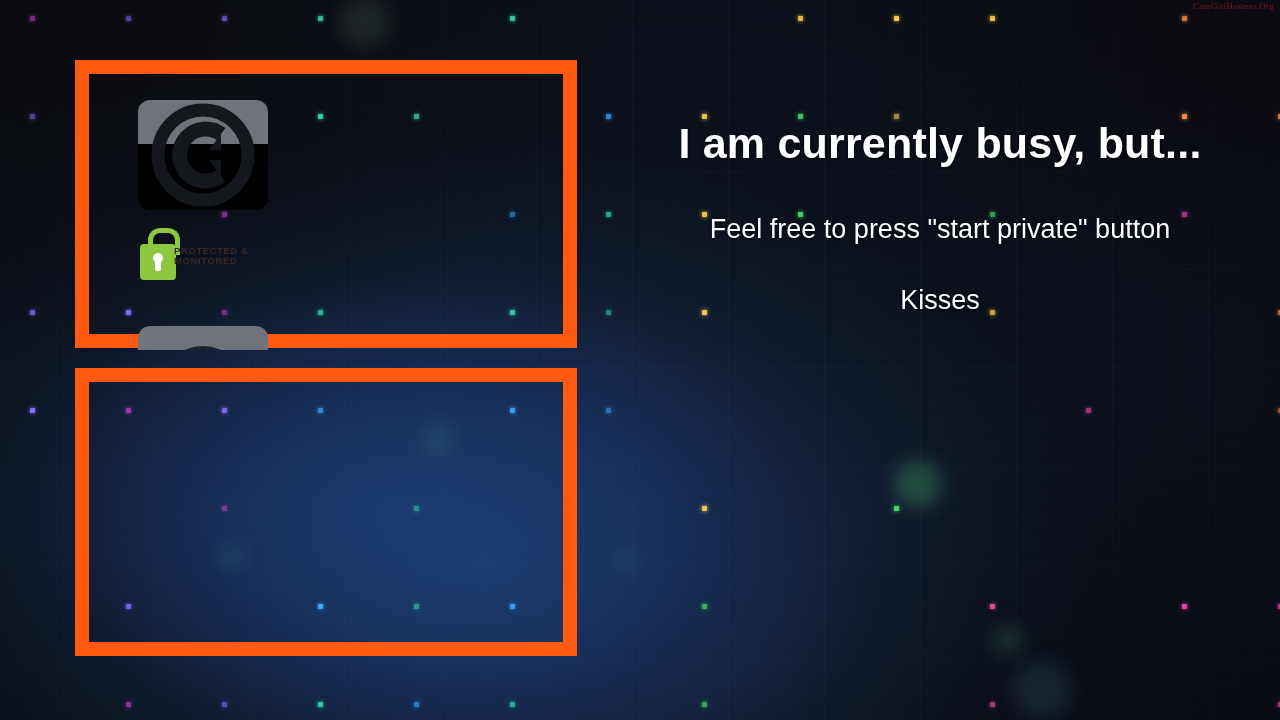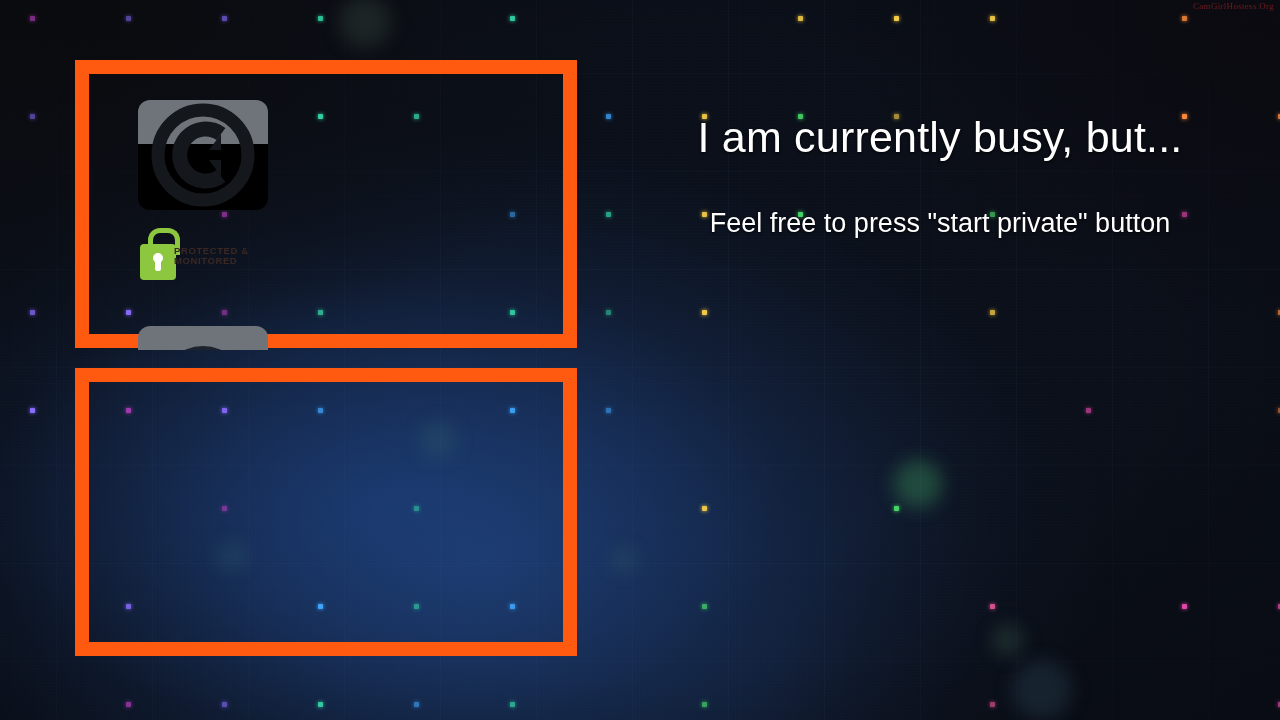--- a/index.html
+++ b/index.html
@@ -192,23 +192,23 @@
     position: absolute;
     left: 640px;
     top: 112px;
     width: 600px;
     text-align: center;
     color: #ffffff;
     text-shadow: 0 1px 3px rgba(0,0,0,0.85);
   }
   #headline {
     font-size: 43px;
-    font-weight: normal;
+    font-weight: bold;
     line-height: 1.08;
-    margin: 2px;
+    margin: 8px;
     letter-spacing: 0.2px;
   }
   .body-block {
     margin-top: 47px;
     font-size: 27px;
     line-height: 1.22;
   }
   .body-line { display: block; }
   #signoff {
     margin-top: 39px;
@@ -344,17 +344,18 @@
     </div>
   </div>
 
   <div class="frame" id="frame-bot"></div>
 
   <div id="message-panel">
     <h1 id="headline">I am currently busy, but...</h1>
     <div class="body-block">
       <span class="body-line">Feel free to press "start private" button</span>
     </div>
+    <div id="signoff">Kisses</div>
   </div>
 
   <div id="watermark">CamGirlHostess.Org</div>
 
 </div>
 
 </body></html>

